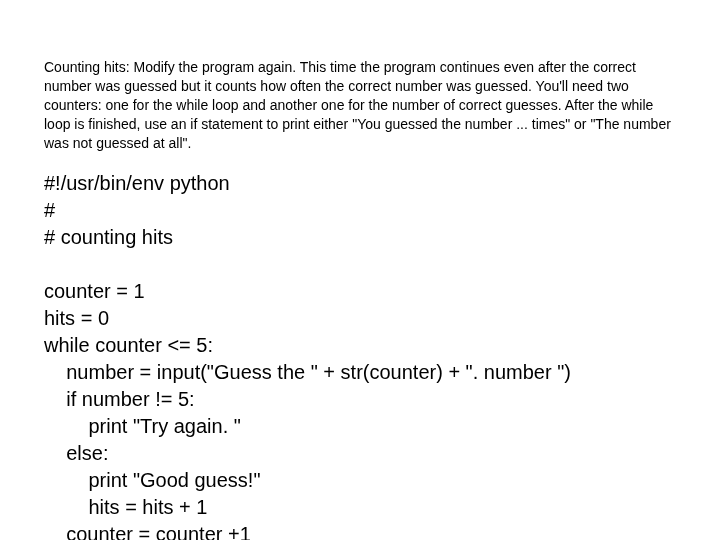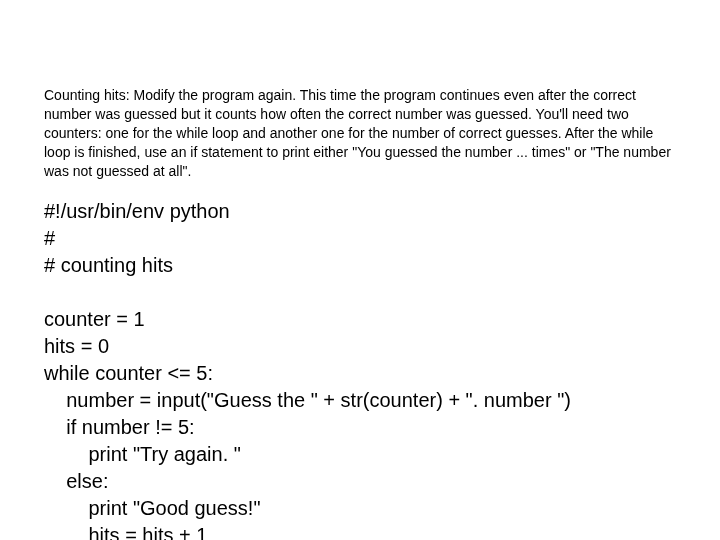--- a/index.html
+++ b/index.html
@@ -11,21 +11,20 @@
     font-family: Arial, Helvetica, sans-serif;
     font-size: 14px;
     color: #000000;
     line-height: 1.35;
   }
   .page {
     padding: 58px 44px 20px 44px;
   }
   .instruction {
     margin-bottom: 18px;
-    margin-top: 28px;
   }
   .code {
     white-space: pre;
     font-family: Arial, Helvetica, sans-serif;
     font-size: 20px;
     line-height: 1.35;
   }
 </style>
 </head>
 <body>

